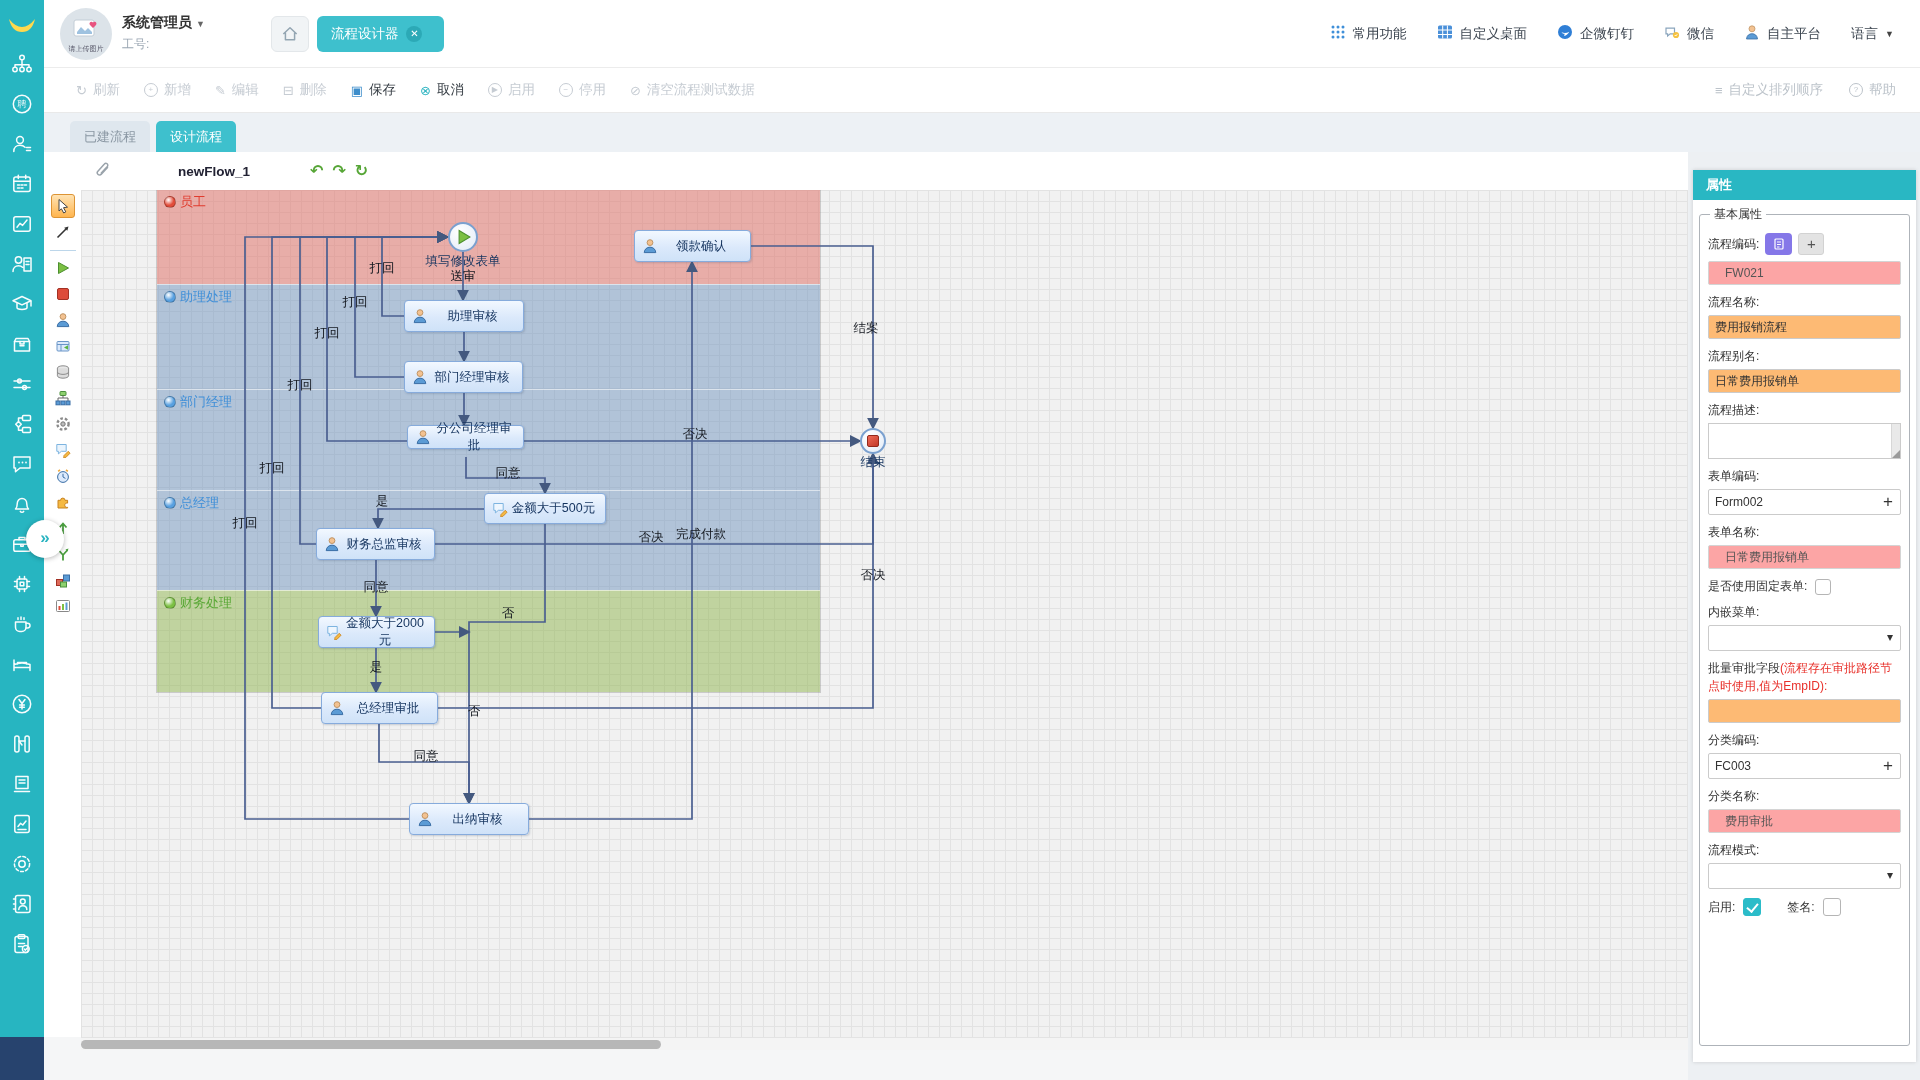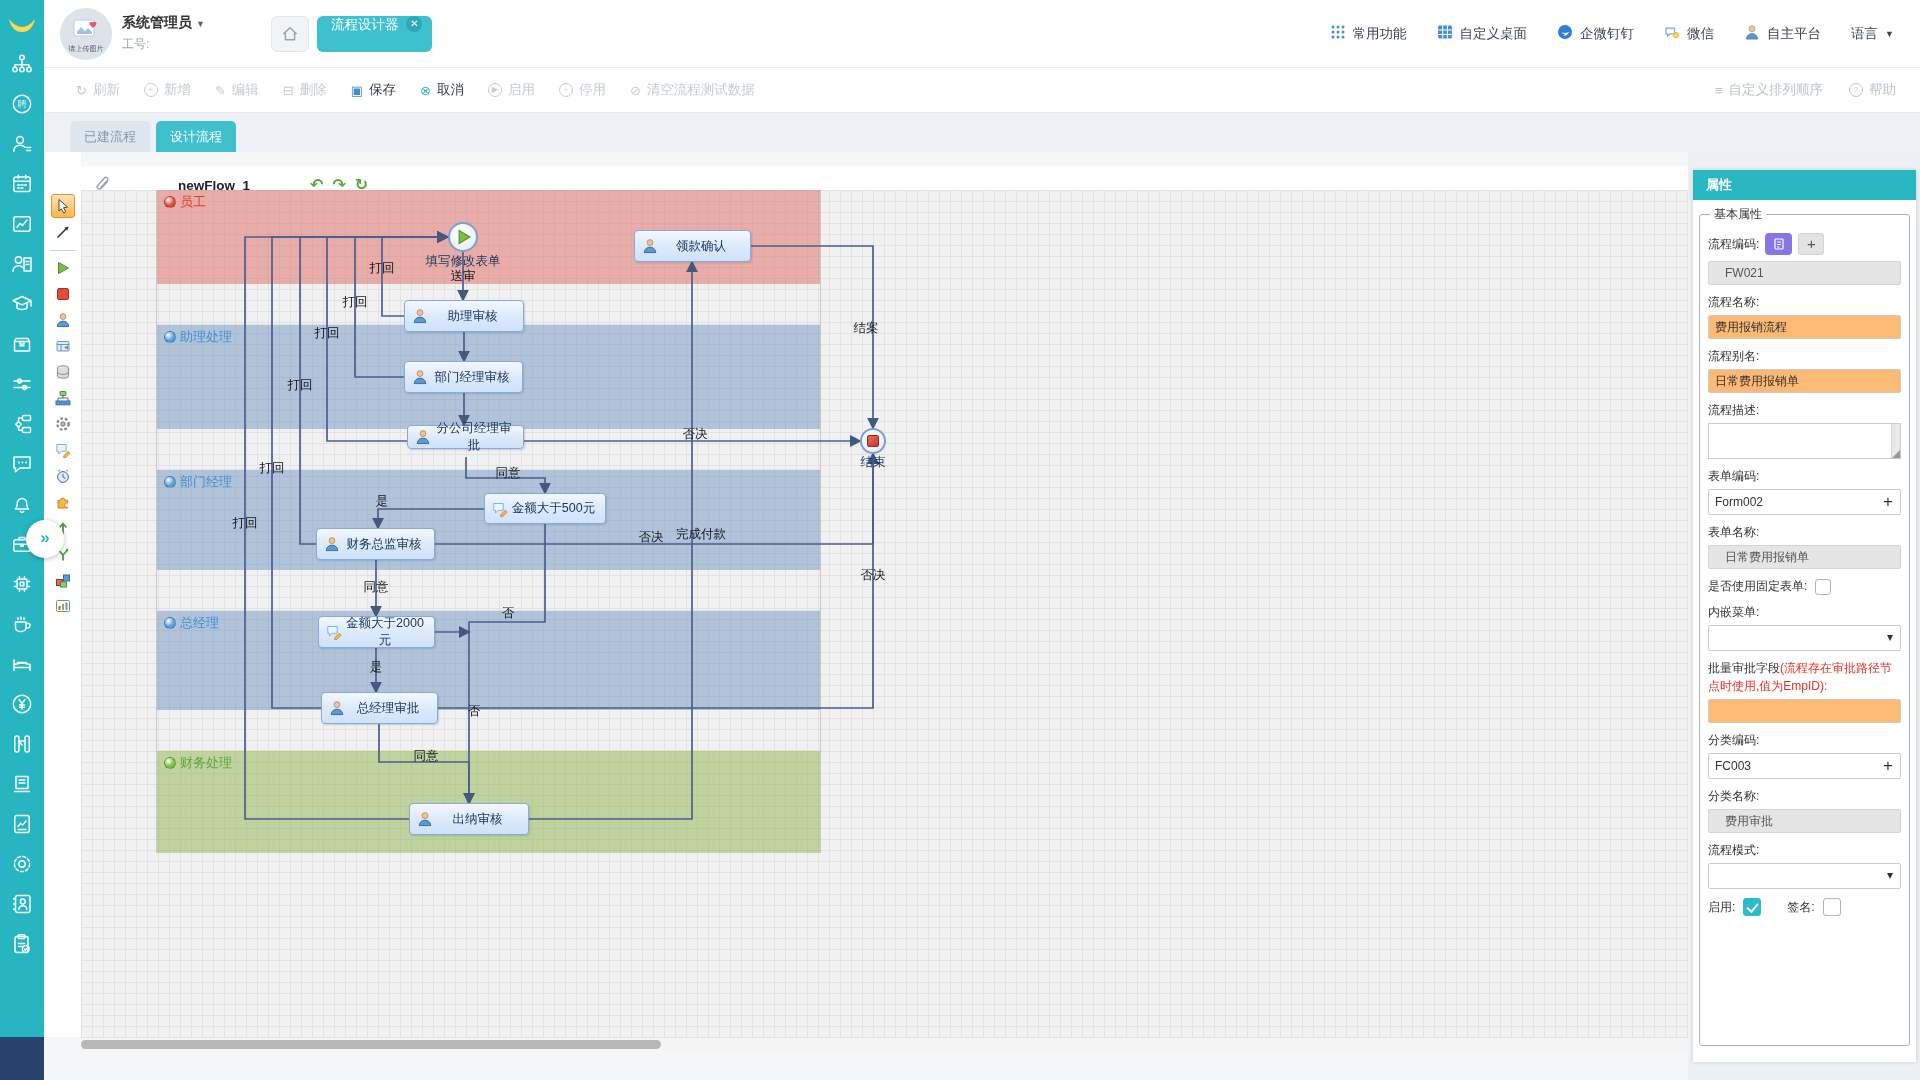--- a/index.html
+++ b/index.html
@@ -16,21 +16,21 @@
 
   
   .topbar { position:absolute; left:44px; top:0; right:0; height:68px; background:#fff; border-bottom:1px solid #ececec; display:flex; align-items:center; }
   .avatar { width:52px; height:52px; border-radius:50%; background:#dce3e9; margin-left:16px; position:relative; overflow:hidden; flex:none; }
   .avatar-cap { position:absolute; bottom:6px; width:100%; text-align:center; font-size:7px; color:#556; }
   .uinfo { margin-left:10px; }
   .uname { font-size:14px; color:#333; font-weight:bold; }
   .uname .car { font-size:9px; color:#666; margin-left:4px; }
   .uemp { font-size:12px; color:#9aa6b2; margin-top:4px; }
   .homebtn { width:38px; height:36px; background:#f1f4f6; border:1px solid #e3e7ea; border-radius:6px; margin-left:66px; display:flex; align-items:center; justify-content:center; cursor:pointer; }
-  .tabchip { height:36px; margin-left:8px; background:#3ec0cd; border-radius:6px; color:#fff; font-size:13.5px; display:flex; align-items:flex-start; padding:0 10px 0 14px; cursor:pointer; }
+  .tabchip { height:36px; margin-left:8px; background:#3ec0cd; border-radius:6px; color:#fff; font-size:13.5px; display:flex; align-items:center; padding:0 22px 0 14px; cursor:pointer; }
   .chipx { margin-left:8px; width:16px; height:16px; border-radius:50%; background:#2ca9b6; color:#fff; font-size:10px; line-height:16px; text-align:center; }
   .topmenu { margin-left:auto; display:flex; align-items:center; gap:30px; padding-right:26px; }
   .tm-item { display:flex; align-items:center; gap:7px; font-size:13.5px; color:#3c4550; cursor:pointer; }
   .tm-item .car { font-size:9px; color:#444; }
 
   
   .toolbar { position:absolute; left:44px; top:68px; right:0; height:45px; background:#fff; border-bottom:1px solid #e9e9e9; display:flex; align-items:center; padding-left:32px; }
   .tb-item { display:flex; align-items:center; gap:6px; font-size:13.5px; margin-right:24px; cursor:pointer; white-space:nowrap; }
   .tb-item.dis { color:#c6ccd3; cursor:default; }
   .tb-item.en { color:#383f46; }
@@ -46,31 +46,31 @@
   .vtab.on { background:#3ec0cd; color:#fff; }
 
   
   .palette { position:absolute; left:44px; top:152px; width:37px; height:885px; background:#fff; display:flex; flex-direction:column; align-items:center; padding-top:42px; z-index:5; }
   .pal-item { width:24px; height:24px; display:flex; align-items:center; justify-content:center; margin-bottom:2px; border-radius:3px; cursor:pointer; }
   .pal-item.sel { background:linear-gradient(#ffe3b3,#ffb54f); border:1px solid #dd9434; }
   .pal-div { width:26px; height:1px; background:#bcd6ea; margin:4px 0 5px; }
   .expandbtn { position:absolute; left:26px; top:520px; width:38px; height:38px; border-radius:50%; background:#fff; box-shadow:0 1px 5px rgba(0,0,0,.28); color:#2ab4c1; font-size:17px; font-weight:bold; text-align:center; line-height:36px; z-index:60; cursor:pointer; }
 
   
-  .canvashead { position:absolute; left:81px; top:166px; width:1607px; height:38px; background:#fff; display:flex; align-items:center; }
+  .canvashead { position:absolute; left:81px; top:152px; width:1607px; height:38px; background:#fff; display:flex; align-items:center; }
   .flowtitle { font-size:13.5px; font-weight:bold; color:#223; margin-left:67px; }
   .ch-icons { display:flex; gap:9px; margin-left:60px; }
   .ch-ic { color:#57a637; font-size:16px; font-weight:bold; cursor:pointer; line-height:1; }
   .clip { margin-left:14px; }
   .grid { position:absolute; left:81px; top:190px; width:1607px; height:847px; background-color:#f1f1f1;
     background-image:linear-gradient(#e2e2e2 1px,transparent 1px),linear-gradient(90deg,#e2e2e2 1px,transparent 1px);
     background-size:11px 11px; overflow:hidden; }
   .lanes { position:absolute; left:76px; top:0; width:663px; outline:1px solid rgba(130,130,130,.35); }
   .lane { position:relative; width:100%; }
-  .lane + .lane { border-top:1px solid rgba(255,255,255,.55);margin-top:40px; }
+  .lane + .lane { border-top:1px solid rgba(255,255,255,.55); }
   .lane-tag { position:absolute; left:7px; top:3px; display:flex; align-items:center; gap:4px; font-size:13px; }
   .lane-dot { width:12px; height:12px; border-radius:50%; }
   .flowsvg { position:absolute; left:0; top:0; z-index:2; }
   .fnode { position:absolute; z-index:4; border:1px solid #86abdc; border-radius:4px;
     background:linear-gradient(180deg,#f2f8ff 0%,#dbe9fb 55%,#cfe2f8 100%);
     box-shadow:1px 1px 2px rgba(70,90,120,.25); display:flex; align-items:center; padding-left:7px; cursor:pointer; }
   .fnode .ntext { flex:1; text-align:center; font-size:12.5px; color:#15345f; padding-right:6px; }
   .snode,.enode { position:absolute; z-index:4; border-radius:50%; border:2px solid #7aa0cf; background:radial-gradient(circle at 35% 30%,#ffffff,#e2ebf7); display:flex; align-items:center; justify-content:center; cursor:pointer; }
   .esq { width:12px; height:12px; border-radius:2px; background:linear-gradient(145deg,#ef6a56,#c2392a); border:1px solid #93291c; }
   .flabel { position:absolute; transform:translate(-50%,-50%); font-size:12.5px; color:#14181f; z-index:6; white-space:nowrap; }
@@ -81,21 +81,21 @@
   
   .rightcol { position:absolute; left:1688px; top:152px; right:0; bottom:0; background:#edf0f3; }
   .panel { position:absolute; left:1693px; top:170px; width:223px; height:892px; background:#fff; box-shadow:0 0 4px rgba(0,0,0,.15); }
   .panel-h { height:30px; background:#29b7c3; color:#fff; font-size:13px; font-weight:bold; display:flex; align-items:center; padding-left:13px; }
   .panel-b { padding:6px 6px; }
   fieldset.pfs { border:1px solid #aeb3b9; border-radius:3px; padding:2px 8px 10px; min-height:840px; }
   fieldset.pfs legend { font-size:12px; color:#333; padding:0 4px; margin-left:2px; }
   .plabel { font-size:12px; color:#333; margin:8px 0 4px; line-height:1.5; }
   .plabel .red { color:#e8302a; }
   .pinput { width:100%; height:24px; border:1px solid #cbcbcb; border-radius:2px; font-size:12px; color:#333; padding:0 6px; font-family:inherit; background:#fdba74; }
-  .pinput:disabled { background:#e5e5e5; border-color:#d4d4d4; color:#555;padding-left:16px; }
+  .pinput:disabled { background:#fca5a5; border-color:#d4d4d4; color:#555;padding-left:16px; }
   .pinputplus { display:flex; align-items:center; border:1px solid #cbcbcb; border-radius:2px; height:26px; background:#fff; }
   .pinputplus .val { flex:1; font-size:12px; color:#333; padding-left:6px; }
   .pinputplus .plus { width:24px; font-size:17px; font-weight:300; color:#333; text-align:center; cursor:pointer; }
   .ptextarea { position:relative; width:100%; height:36px; border:1px solid #cbcbcb; background:#fff; }
   .ptextarea .sb { position:absolute; right:0; top:0; width:9px; height:100%; background:#e9e9e9; border-left:1px solid #d7d7d7; }
   .ptextarea .rz { position:absolute; right:0; bottom:0; width:0; height:0; border-left:8px solid transparent; border-bottom:8px solid #9a9a9a; }
   .pselect { position:relative; width:100%; height:26px; border:1px solid #cbcbcb; border-radius:2px; background:#fff; cursor:pointer; }
   .pselect:after { content:"▾"; position:absolute; right:7px; top:4px; font-size:12px; color:#333; }
   .codebtns { display:flex; align-items:center; gap:6px; margin:8px 0 6px; }
   .codebtns .lbl { font-size:12px; color:#333; }

